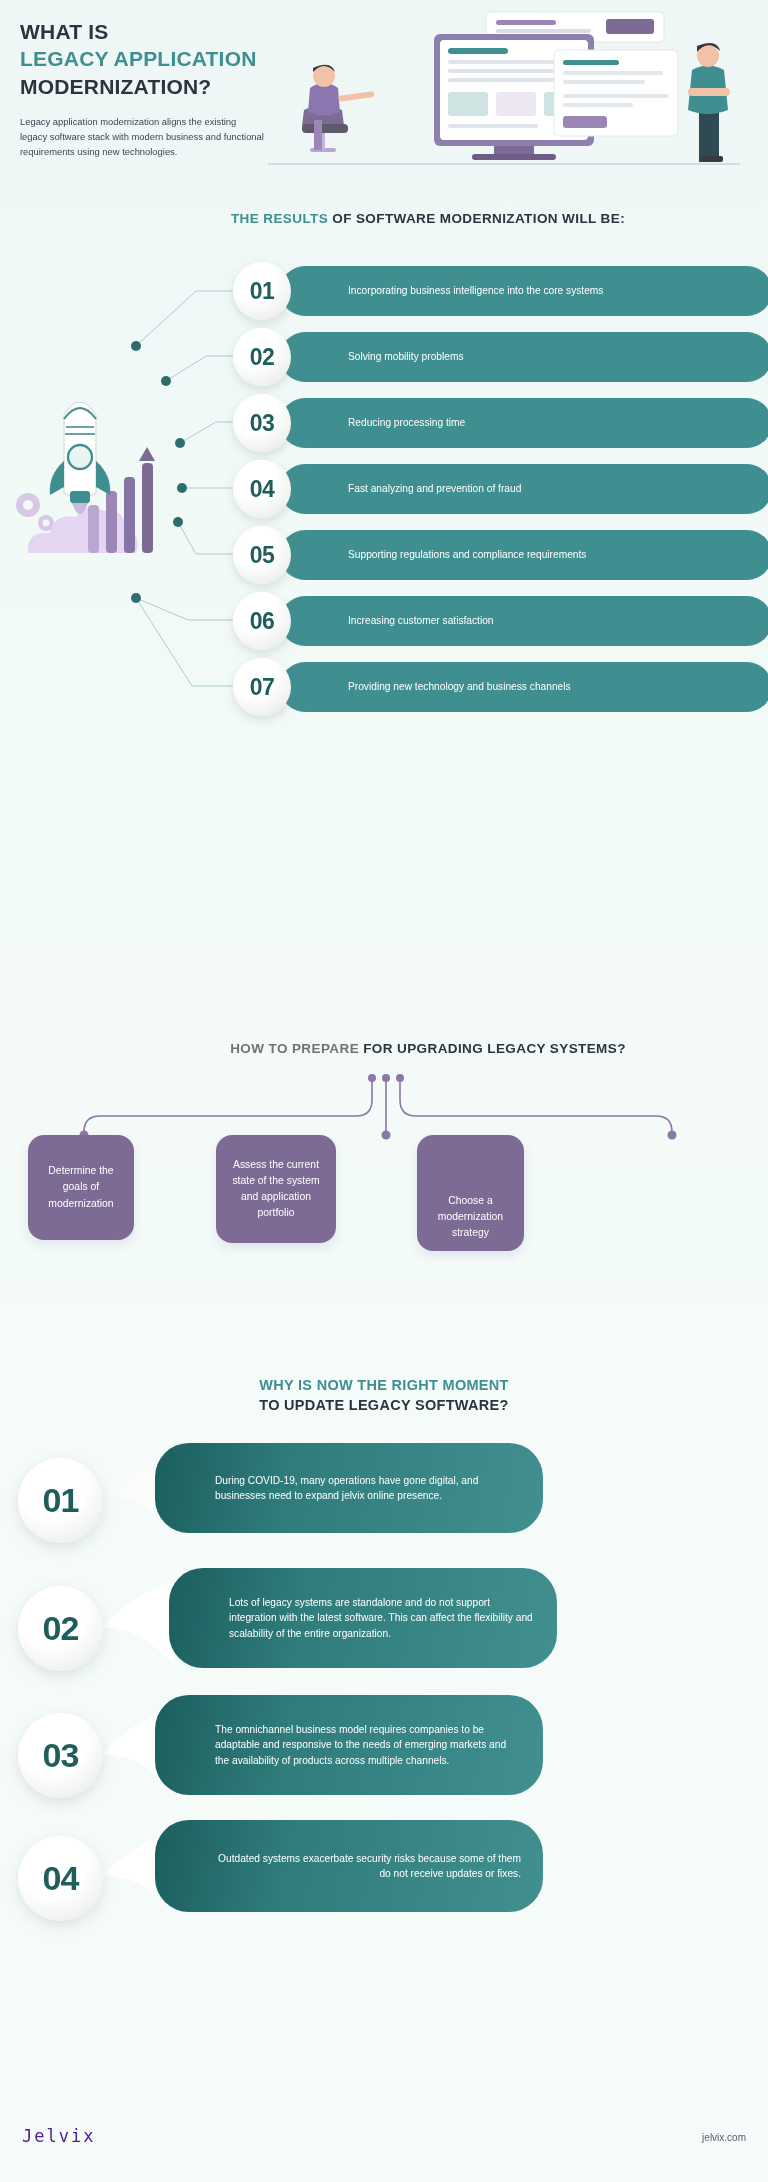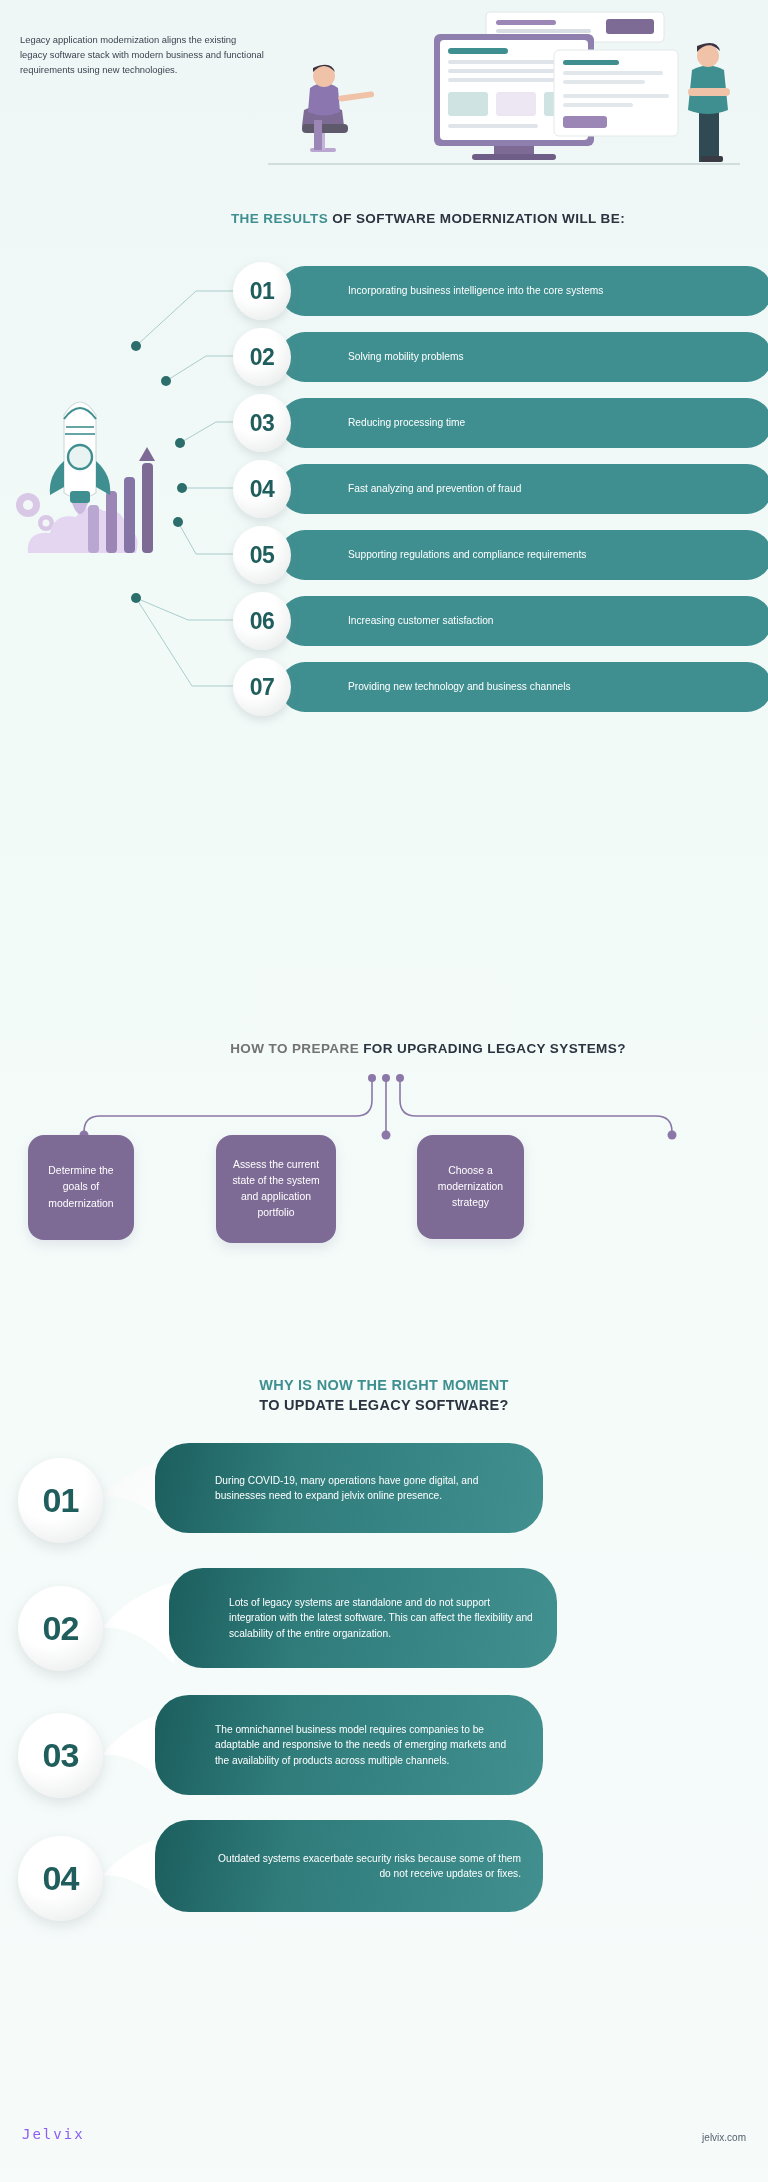--- a/index.html
+++ b/index.html
@@ -43,45 +43,50 @@
   .rocket{position:absolute;left:6px;top:385px;width:175px;height:200px;}
 
   
   .prepare{position:absolute;left:0;top:1040px;width:768px;height:300px;}
   .prep-box{position:absolute;top:95px;background:#7d6b96;border-radius:16px;
             display:flex;align-items:center;justify-content:center;text-align:center;
             color:#fff;font-size:10.4px;line-height:1.55;padding:10px;
             box-shadow:0 5px 12px rgba(120,110,150,.15);}
   #prep0{left:28px;width:106px;height:105px;}
   #prep1{left:216px;width:120px;height:108px;}
-  #prep2{left:417px;width:107px;height:104px;}
+  #prep2{left:417px;width:107px;height:116px;align-items:flex-end;}
 
   
   .why{position:absolute;left:0;top:1400px;width:768px;height:700px;}
   .why-row{position:absolute;left:0;width:768px;}
   .why-bubble{position:absolute;left:155px;width:388px;border-radius:34px;
               background:linear-gradient(100deg,#1c5e5e 0%,#2f7c7b 34%,#418f8f 100%);
               display:flex;align-items:center;}
   .why-bubble p{color:#fff;font-size:10.2px;line-height:1.5;padding:14px 22px 14px 60px;}
   .why-num{position:absolute;left:18px;width:85px;height:85px;border-radius:50%;
            background:radial-gradient(circle at 38% 30%,#ffffff 45%,#f1f2f2 74%,#e4e6e6 100%);
            box-shadow:0 5px 14px rgba(120,130,140,.2);
            display:flex;align-items:center;justify-content:center;
            font-size:34px;font-weight:bold;color:#1f5e5c;letter-spacing:-1px;}
 
   
   .footer{position:absolute;left:0;top:2120px;width:768px;height:46px;}
-  .logo{position:absolute;left:22px;top:6px;font-size:14px;letter-spacing:2px;color:#8b5cf6;font-family:"DejaVu Sans Mono",monospace;}
+  .logo{position:absolute;left:22px;top:6px;font-size:17px;letter-spacing:2px;color:#4c1d95;font-family:"DejaVu Sans Mono",monospace;}
   .site{position:absolute;right:22px;top:12px;font-size:10px;color:#55616e;padding-left:36px;}
 </style>
 </head>
 <body>
 
 <div class="hero">
   <div class="hero-text">
+    <div class="h1">
+      <div>WHAT IS</div>
+      <div class="accent">LEGACY APPLICATION</div>
+      <div>MODERNIZATION?</div>
+    </div>
     <p class="hero-p">Legacy application modernization aligns the existing legacy software stack with modern business and functional requirements using new technologies.</p>
   </div>
 
   <svg class="hero-art" viewBox="0 0 500 172">
 
     <line x1="10" y1="158" x2="482" y2="158" stroke="#c9d6d6" stroke-width="1.3"></line>
 
     <rect x="228" y="6" width="178" height="30" rx="4" fill="#ffffff" stroke="#e2e8e8"></rect>
     <rect x="238" y="14" width="60" height="5" rx="2.5" fill="#9b86b5"></rect>
     <rect x="238" y="23" width="95" height="4" rx="2" fill="#d9dde4"></rect>

